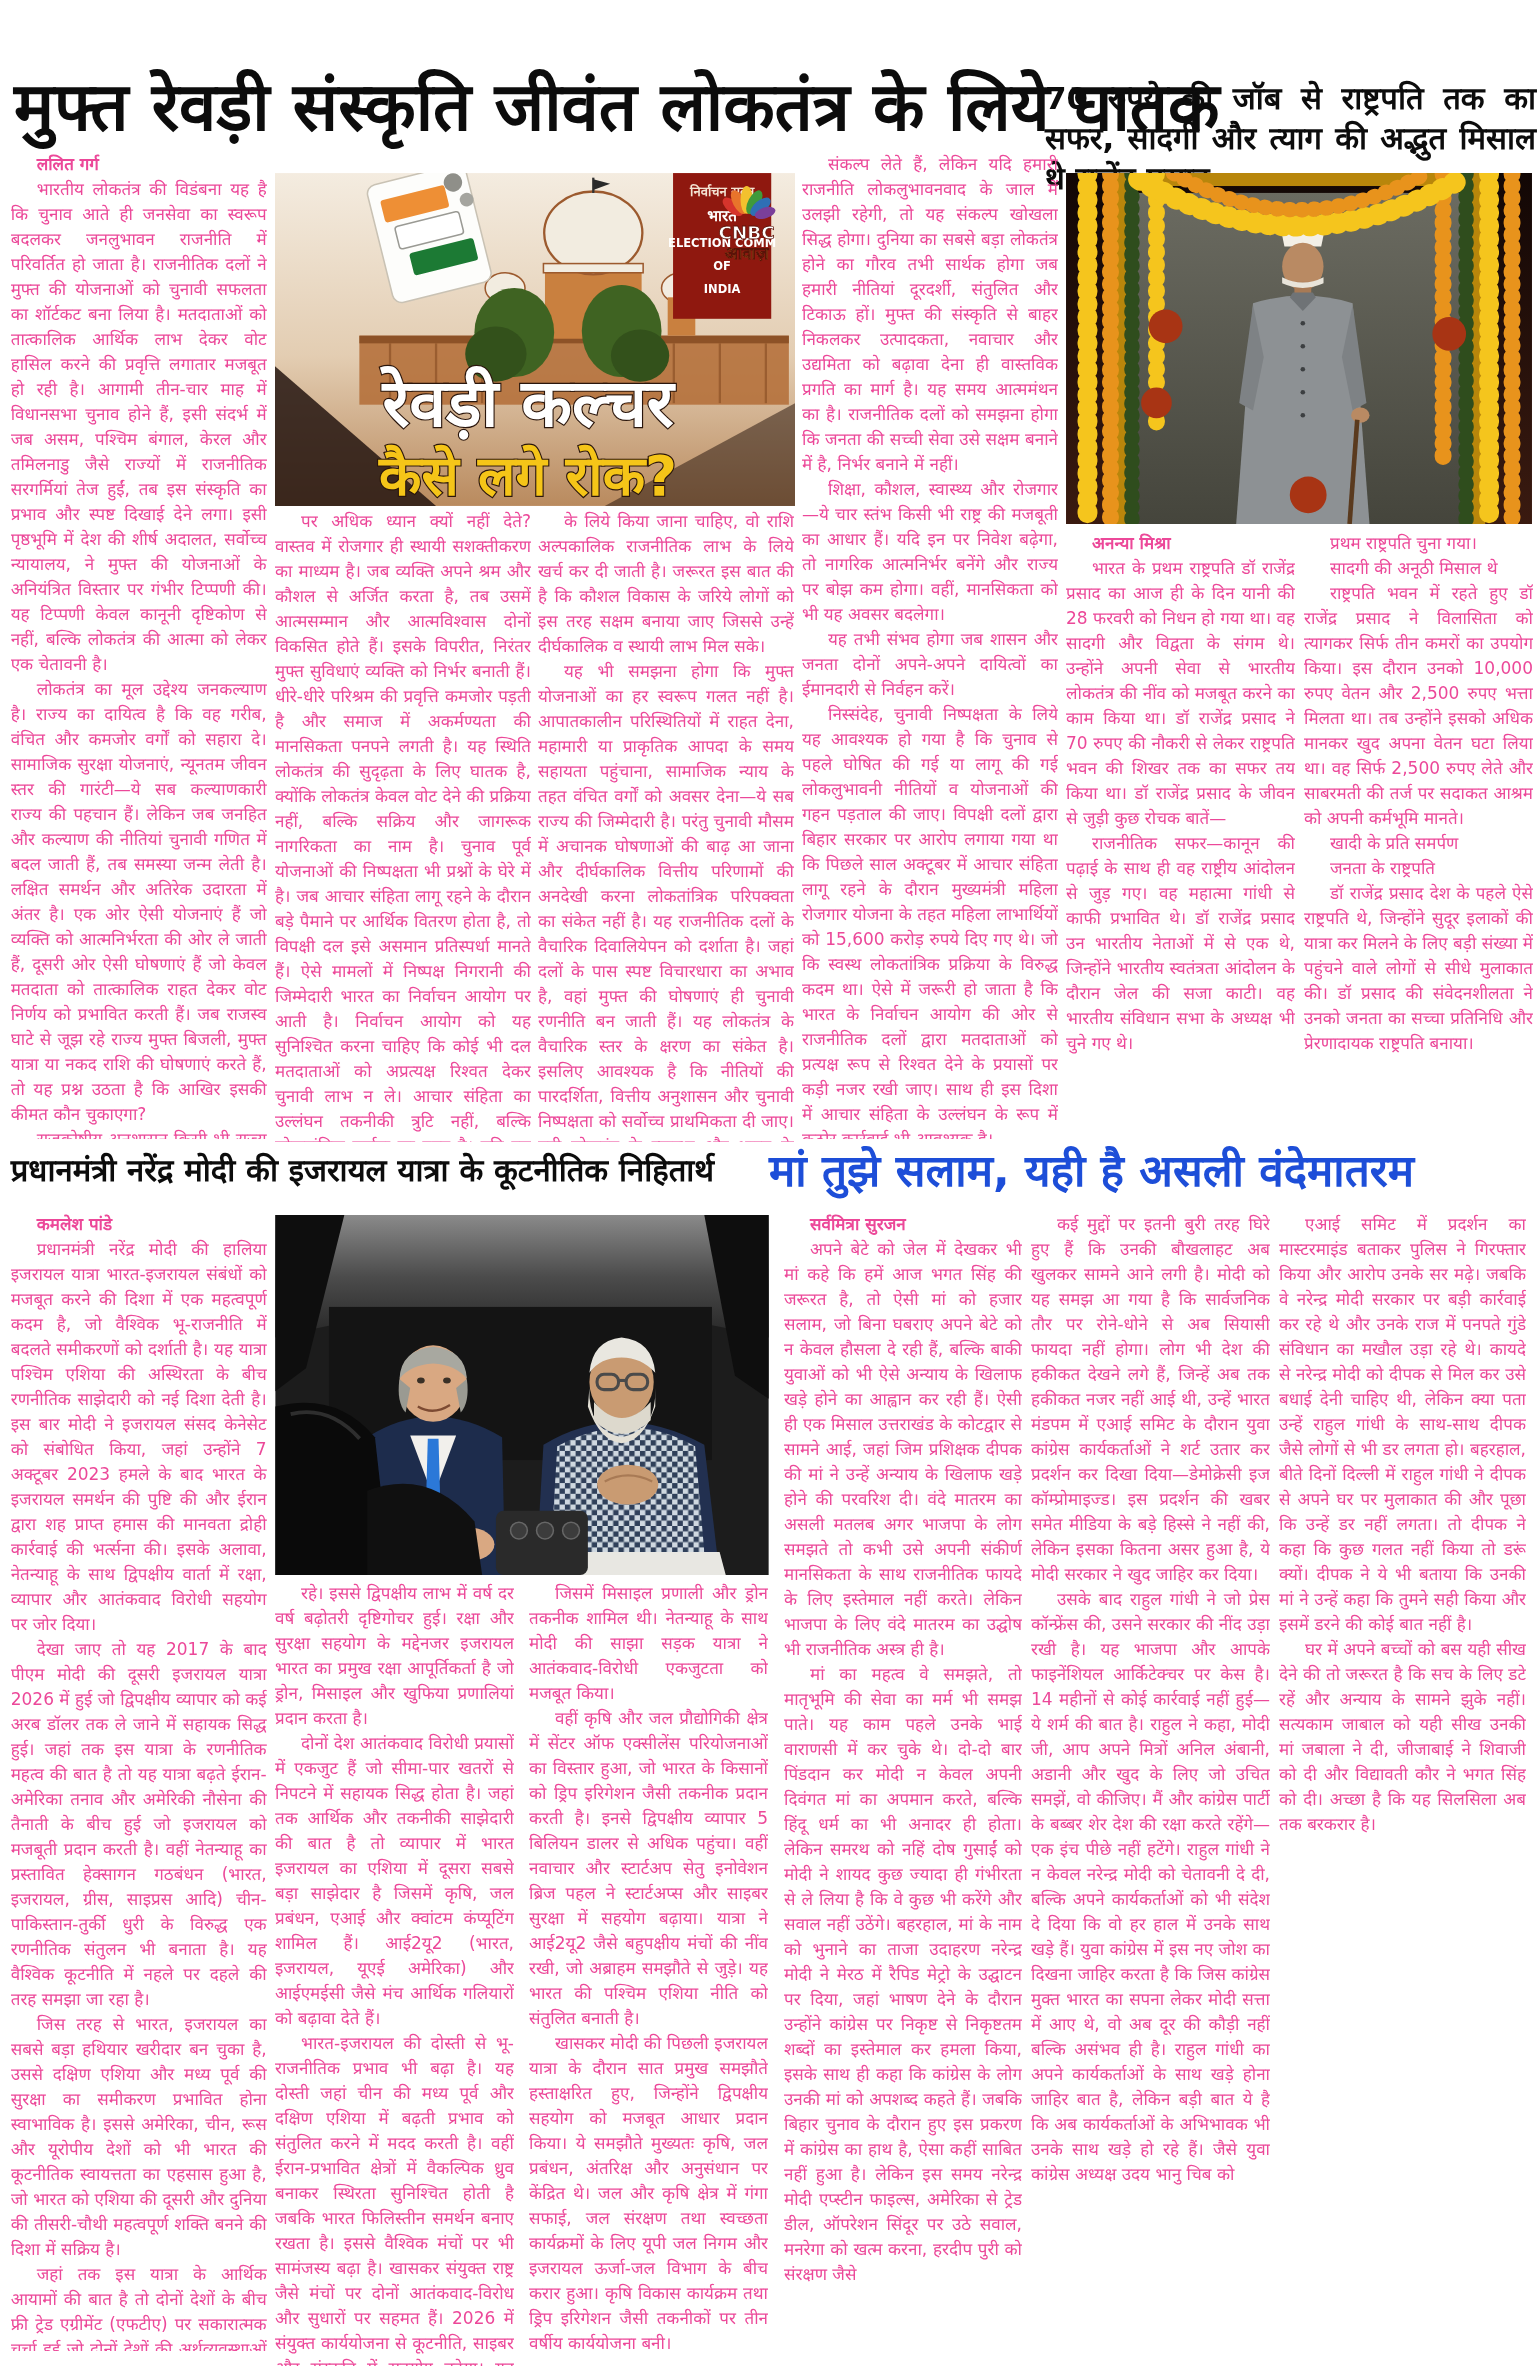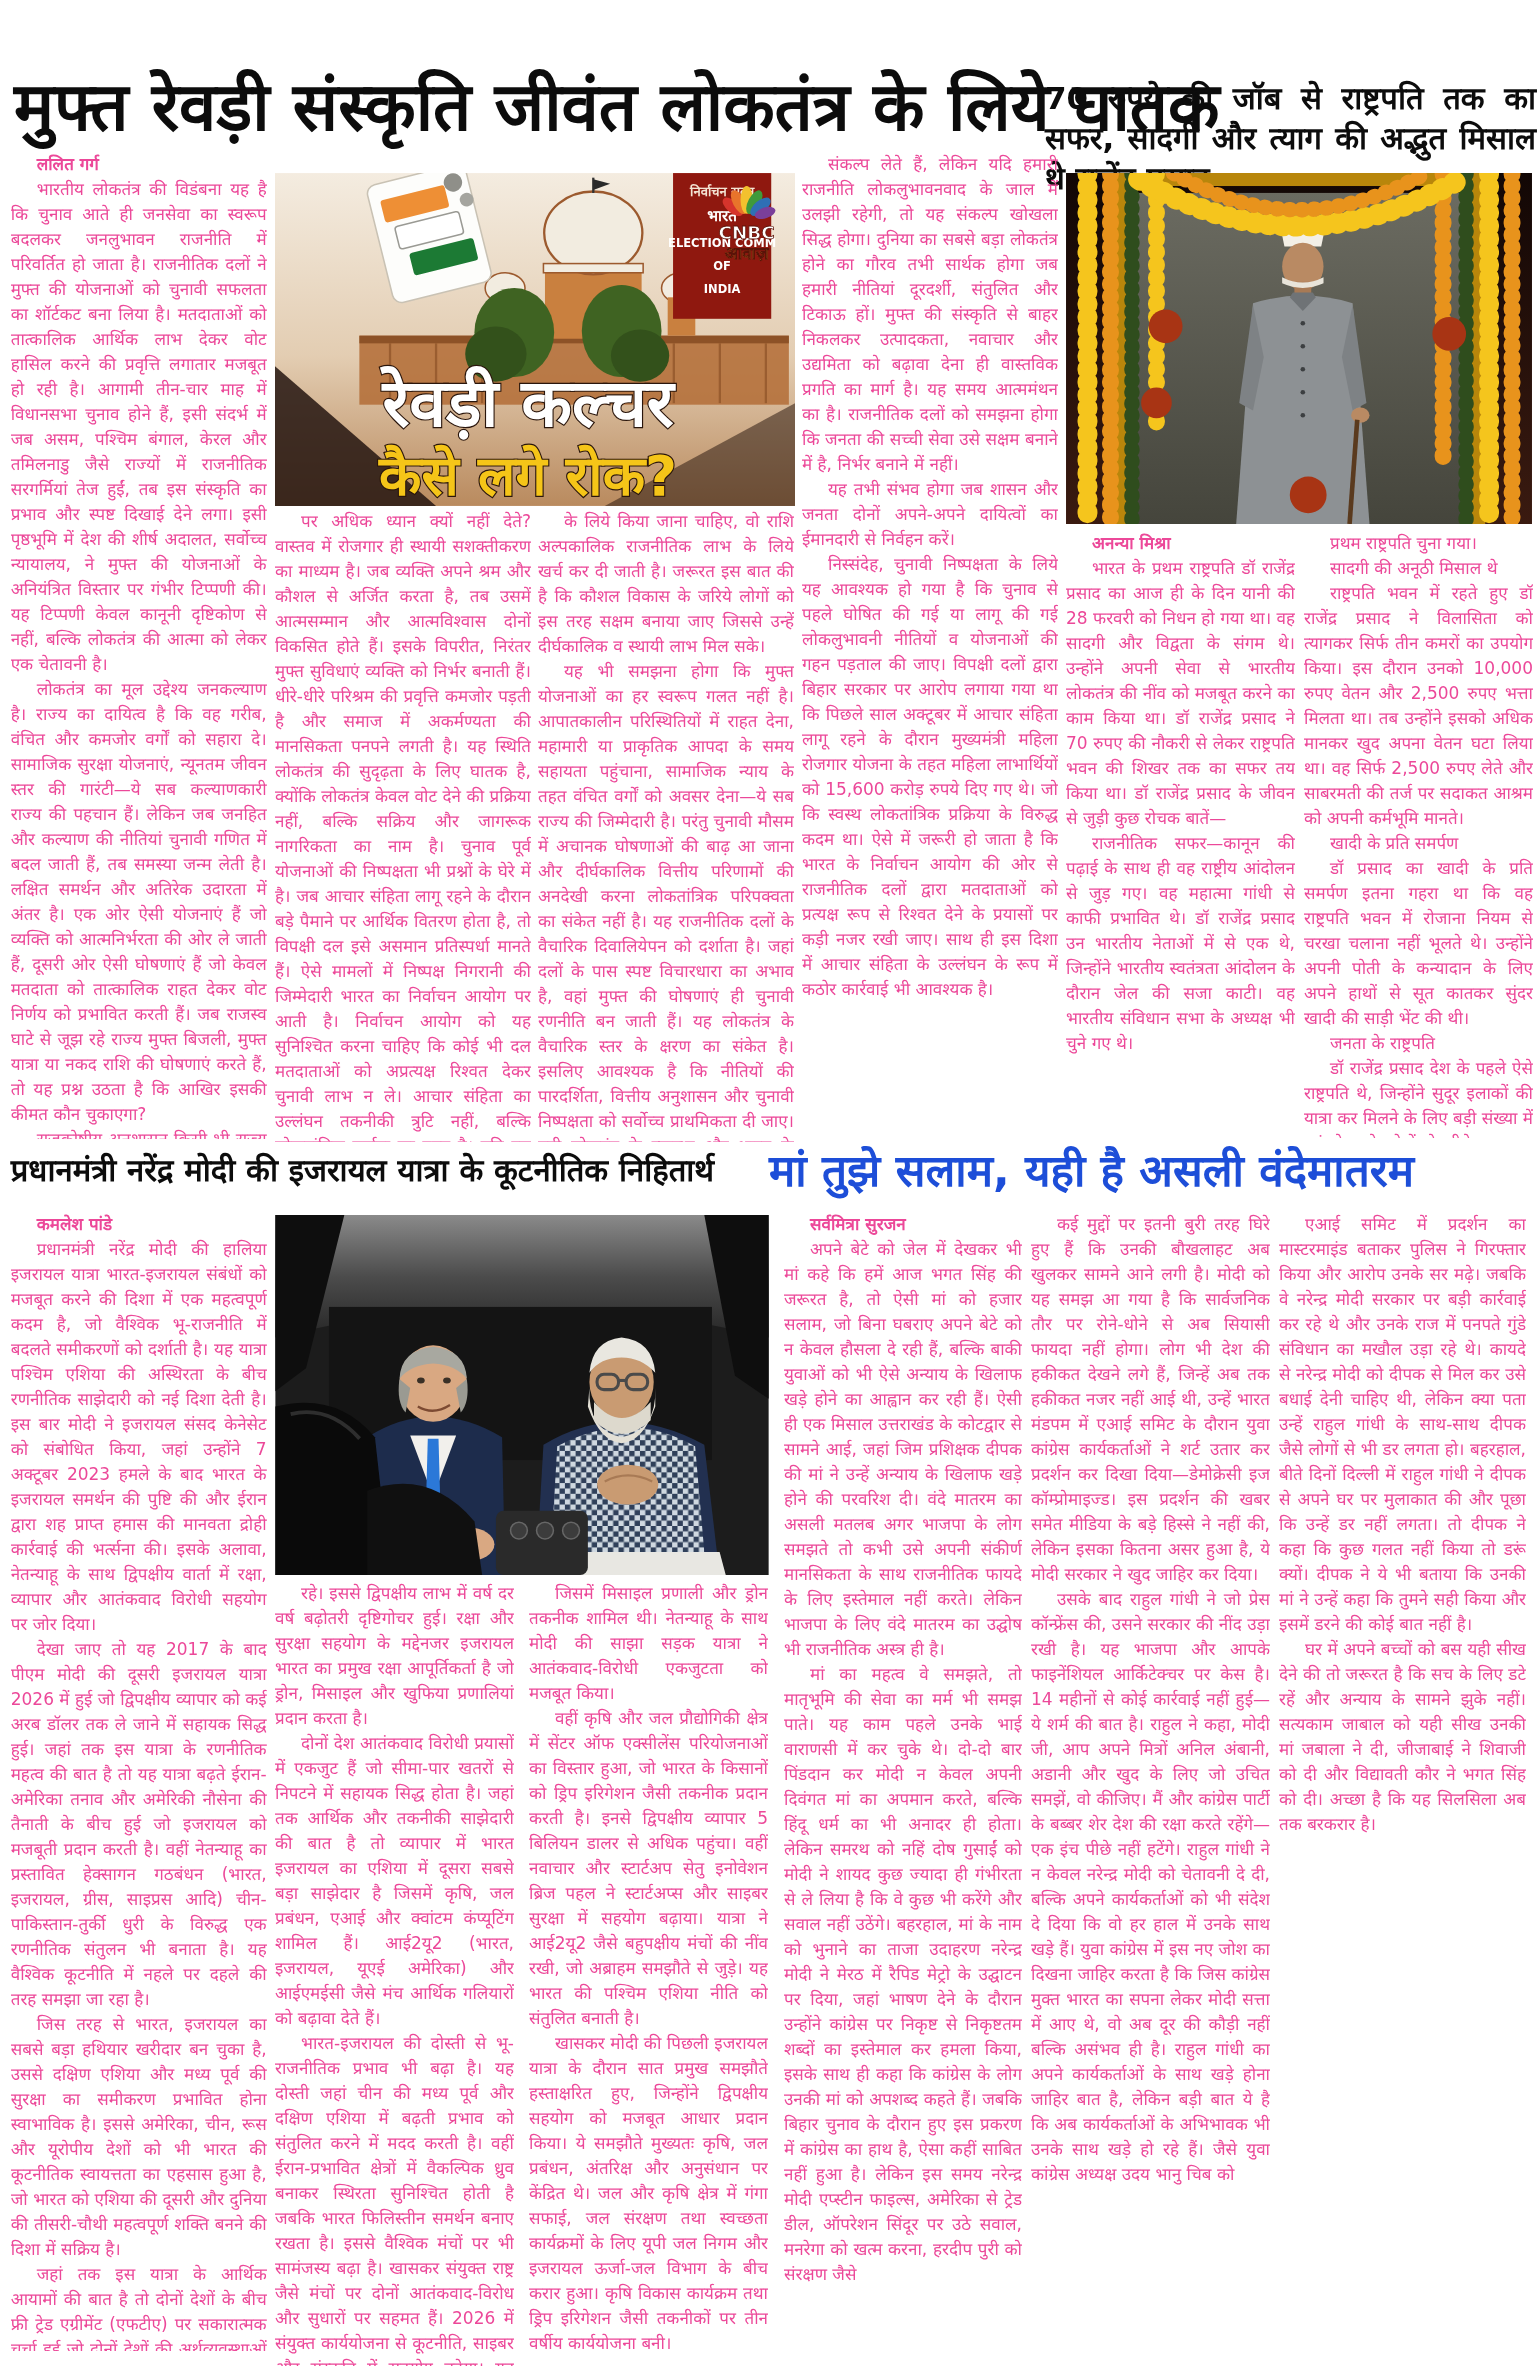--- a/index.html
+++ b/index.html
@@ -45,20 +45,21 @@
   </div>
   <div class="col" style="left:275px;top:509px;width:256px;height:633px;">
       <p>पर अधिक ध्यान क्यों नहीं देते? वास्तव में रोजगार ही स्थायी सशक्तीकरण का माध्यम है। जब व्यक्ति अपने श्रम और कौशल से अर्जित करता है, तब उसमें आत्मसम्मान और आत्मविश्वास दोनों विकसित होते हैं। इसके विपरीत, निरंतर मुफ्त सुविधाएं व्यक्ति को निर्भर बनाती हैं। धीरे-धीरे परिश्रम की प्रवृत्ति कमजोर पड़ती है और समाज में अकर्मण्यता की मानसिकता पनपने लगती है। यह स्थिति लोकतंत्र की सुदृढ़ता के लिए घातक है, क्योंकि लोकतंत्र केवल वोट देने की प्रक्रिया नहीं, बल्कि सक्रिय और जागरूक नागरिकता का नाम है। चुनाव पूर्व योजनाओं की निष्पक्षता भी प्रश्नों के घेरे में है। जब आचार संहिता लागू रहने के दौरान बड़े पैमाने पर आर्थिक वितरण होता है, तो विपक्षी दल इसे असमान प्रतिस्पर्धा मानते हैं। ऐसे मामलों में निष्पक्ष निगरानी की जिम्मेदारी भारत का निर्वाचन आयोग पर आती है। निर्वाचन आयोग को यह सुनिश्चित करना चाहिए कि कोई भी दल मतदाताओं को अप्रत्यक्ष रिश्वत देकर चुनावी लाभ न ले। आचार संहिता का उल्लंघन तकनीकी त्रुटि नहीं, बल्कि लोकतांत्रिक मर्यादा का हनन है। यदि इस पर कठोर कार्रवाई नहीं होती, तो भविष्य में यह प्रवृत्ति और गहरी तथा व्यापक हो सकती है।</p>
     </div>
   <div class="col" style="left:538px;top:509px;width:256px;height:633px;">
       <p>के लिये किया जाना चाहिए, वो राशि अल्पकालिक राजनीतिक लाभ के लिये खर्च कर दी जाती है। जरूरत इस बात की है कि कौशल विकास के जरिये लोगों को इस तरह सक्षम बनाया जाए जिससे उन्हें दीर्घकालिक व स्थायी लाभ मिल सके।</p>
       <p>यह भी समझना होगा कि मुफ्त योजनाओं का हर स्वरूप गलत नहीं है। आपातकालीन परिस्थितियों में राहत देना, महामारी या प्राकृतिक आपदा के समय सहायता पहुंचाना, सामाजिक न्याय के तहत वंचित वर्गों को अवसर देना—ये सब राज्य की जिम्मेदारी है। परंतु चुनावी मौसम में अचानक घोषणाओं की बाढ़ आ जाना और दीर्घकालिक वित्तीय परिणामों की अनदेखी करना लोकतांत्रिक परिपक्वता का संकेत नहीं है। यह राजनीतिक दलों के वैचारिक दिवालियेपन को दर्शाता है। जहां दलों के पास स्पष्ट विचारधारा का अभाव है, वहां मुफ्त की घोषणाएं ही चुनावी रणनीति बन जाती हैं। यह लोकतंत्र के वैचारिक स्तर के क्षरण का संकेत है। इसलिए आवश्यक है कि नीतियों की पारदर्शिता, वित्तीय अनुशासन और चुनावी निष्पक्षता को सर्वोच्च प्राथमिकता दी जाए। यही लोकतंत्र के स्वास्थ्य और भारत के भविष्य की असली आधारशिला है।</p>
     </div>
   <div class="col" style="left:802px;top:152px;width:256px;height:987px;">
       <p>संकल्प लेते हैं, लेकिन यदि हमारी राजनीति लोकलुभावनवाद के जाल में उलझी रहेगी, तो यह संकल्प खोखला सिद्ध होगा। दुनिया का सबसे बड़ा लोकतंत्र होने का गौरव तभी सार्थक होगा जब हमारी नीतियां दूरदर्शी, संतुलित और टिकाऊ हों। मुफ्त की संस्कृति से बाहर निकलकर उत्पादकता, नवाचार और उद्यमिता को बढ़ावा देना ही वास्तविक प्रगति का मार्ग है। यह समय आत्ममंथन का है। राजनीतिक दलों को समझना होगा कि जनता की सच्ची सेवा उसे सक्षम बनाने में है, निर्भर बनाने में नहीं।</p>
+      <p>शिक्षा, कौशल, स्वास्थ्य और रोजगार—ये चार स्तंभ किसी भी राष्ट्र की मजबूती का आधार हैं। यदि इन पर निवेश बढ़ेगा, तो नागरिक आत्मनिर्भर बनेंगे और राज्य पर बोझ कम होगा। वहीं, मानसिकता को भी यह अवसर बदलेगा।</p>
       <p>यह तभी संभव होगा जब शासन और जनता दोनों अपने-अपने दायित्वों का ईमानदारी से निर्वहन करें।</p>
       <p>निस्संदेह, चुनावी निष्पक्षता के लिये यह आवश्यक हो गया है कि चुनाव से पहले घोषित की गई या लागू की गई लोकलुभावनी नीतियों व योजनाओं की गहन पड़ताल की जाए। विपक्षी दलों द्वारा बिहार सरकार पर आरोप लगाया गया था कि पिछले साल अक्टूबर में आचार संहिता लागू रहने के दौरान मुख्यमंत्री महिला रोजगार योजना के तहत महिला लाभार्थियों को 15,600 करोड़ रुपये दिए गए थे। जो कि स्वस्थ लोकतांत्रिक प्रक्रिया के विरुद्ध कदम था। ऐसे में जरूरी हो जाता है कि भारत के निर्वाचन आयोग की ओर से राजनीतिक दलों द्वारा मतदाताओं को प्रत्यक्ष रूप से रिश्वत देने के प्रयासों पर कड़ी नजर रखी जाए। साथ ही इस दिशा में आचार संहिता के उल्लंघन के रूप में कठोर कार्रवाई भी आवश्यक है।</p>
     </div>
 
   <div class="img-box" style="left:275px;top:173px;width:520px;height:333px;">
     <svg width="520" height="333" viewBox="0 0 678 434">
       <defs>
         <linearGradient id="sky" x1="0" y1="0" x2="0" y2="1">
           <stop offset="0" stop-color="#f4ece0"></stop>
             <stop offset="0.55" stop-color="#e3cdb2"></stop>
@@ -197,21 +198,20 @@
     <div>
         <p>भारत के प्रथम राष्ट्रपति डॉ राजेंद्र प्रसाद का आज ही के दिन यानी की 28 फरवरी को निधन हो गया था। वह सादगी और विद्वता के संगम थे। उन्होंने अपनी सेवा से भारतीय लोकतंत्र की नींव को मजबूत करने का काम किया था। डॉ राजेंद्र प्रसाद ने 70 रुपए की नौकरी से लेकर राष्ट्रपति भवन की शिखर तक का सफर तय किया था। डॉ राजेंद्र प्रसाद के जीवन से जुड़ी कुछ रोचक बातें—</p>
         <p>राजनीतिक सफर—कानून की पढ़ाई के साथ ही वह राष्ट्रीय आंदोलन से जुड़ गए। वह महात्मा गांधी से काफी प्रभावित थे। डॉ राजेंद्र प्रसाद उन भारतीय नेताओं में से एक थे, जिन्होंने भारतीय स्वतंत्रता आंदोलन के दौरान जेल की सजा काटी। वह भारतीय संविधान सभा के अध्यक्ष भी चुने गए थे।</p>
       </div>
   </div>
   <div class="col" style="left:1304px;top:531px;width:229px;height:607px;">
       <p>प्रथम राष्ट्रपति चुना गया।</p>
       <p>सादगी की अनूठी मिसाल थे</p>
       <p>राष्ट्रपति भवन में रहते हुए डॉ राजेंद्र प्रसाद ने विलासिता को त्यागकर सिर्फ तीन कमरों का उपयोग किया। इस दौरान उनको 10,000 रुपए वेतन और 2,500 रुपए भत्ता मिलता था। तब उन्होंने इसको अधिक मानकर खुद अपना वेतन घटा लिया था। वह सिर्फ 2,500 रुपए लेते और साबरमती की तर्ज पर सदाकत आश्रम को अपनी कर्मभूमि मानते।</p>
       <p>खादी के प्रति समर्पण</p>
-      <p>डॉ प्रसाद का खादी के प्रति समर्पण इतना गहरा था कि वह राष्ट्रपति भवन में रोजाना नियम से चरखा चलाना नहीं भूलते थे। उन्होंने अपनी पोती के कन्यादान के लिए अपने हाथों से सूत कातकर सुंदर खादी की साड़ी भेंट की थी।</p>
       <p>जनता के राष्ट्रपति</p>
       <p>डॉ राजेंद्र प्रसाद देश के पहले ऐसे राष्ट्रपति थे, जिन्होंने सुदूर इलाकों की यात्रा कर मिलने के लिए बड़ी संख्या में पहुंचने वाले लोगों से सीधे मुलाकात की। डॉ प्रसाद की संवेदनशीलता ने उनको जनता का सच्चा प्रतिनिधि और प्रेरणादायक राष्ट्रपति बनाया।</p>
     </div>
 
   <div class="h-isr">प्रधानमंत्री नरेंद्र मोदी की इजरायल यात्रा के कूटनीतिक निहितार्थ</div>
   <div class="h-vm">मां तुझे सलाम, यही है असली वंदेमातरम</div>
 
   <div class="col" style="left:10.7px;top:1212px;width:256px;height:1139px;">
     <p class="byline">कमलेश पांडे</p>
     <div>

